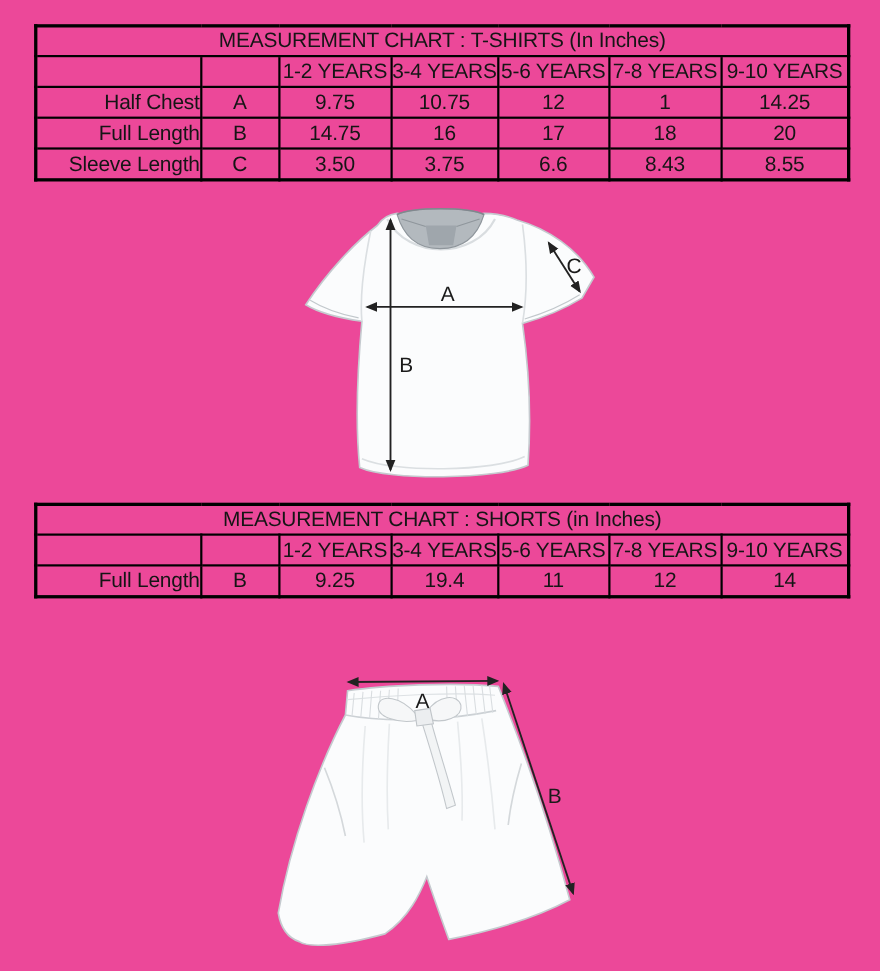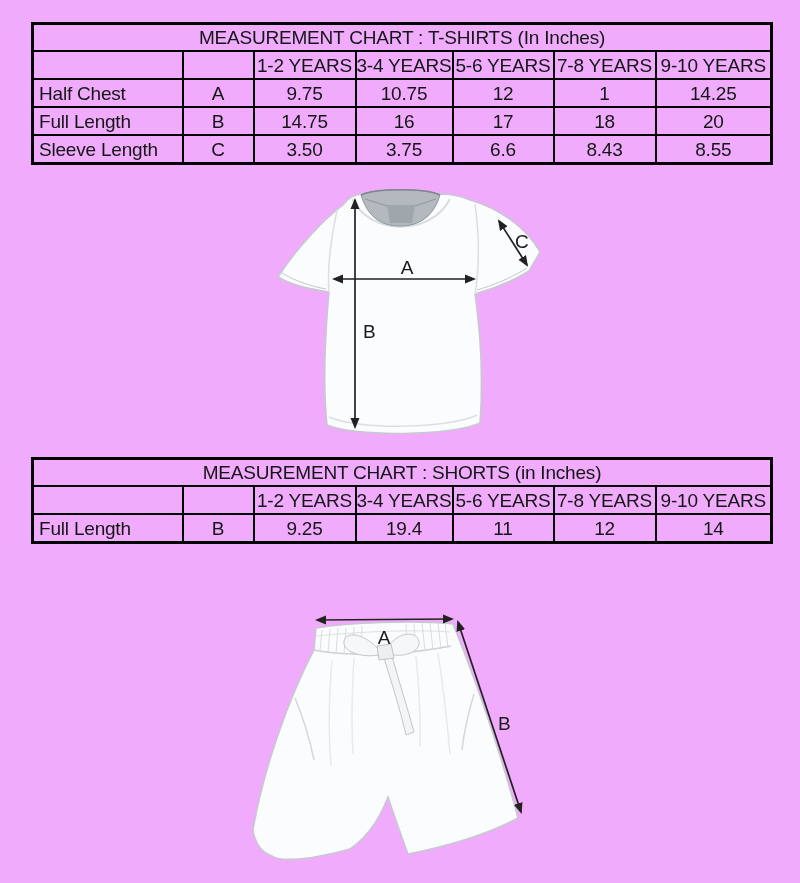--- a/index.html
+++ b/index.html
@@ -1,24 +1,24 @@
 <!DOCTYPE html>
 <html><head>
 <meta charset="utf-8">
 <style>
   html,body{margin:0;padding:0;background:#ffffff;}
-  .page{position:relative;width:800px;height:883px;background:#f0abfc;overflow:hidden;
+  .page{position:relative;width:800px;height:883px;background:#ec4899;overflow:hidden;
         font-family:"Liberation Sans",sans-serif;color:#151515;}
   table.mtable{position:absolute;border-collapse:collapse;table-layout:fixed;width:739px;
                border:3px solid #000;}
   table.mtable td{border:2px solid #000;text-align:center;vertical-align:middle;
                   font-size:19px;line-height:1;color:#151515;padding:0;
                   white-space:nowrap;overflow:hidden;height:26px;letter-spacing:-0.2px;}
   table.mtable td.title-cell{height:25px;font-size:19px;}
-  table.mtable td.lbl{text-align:left;padding-left:5px;}
+  table.mtable td.lbl{text-align:right;padding-left:5px;}
   svg.fig{position:absolute;font-family:"Liberation Sans",sans-serif;}
   svg.fig text{font-size:19px;fill:#1a1a1a;letter-spacing:0;}
 </style>
 </head>
 <body>
 
 <div class="page">
 
   <table class="mtable" style="left:31px;top:22px;">
     <colgroup>

